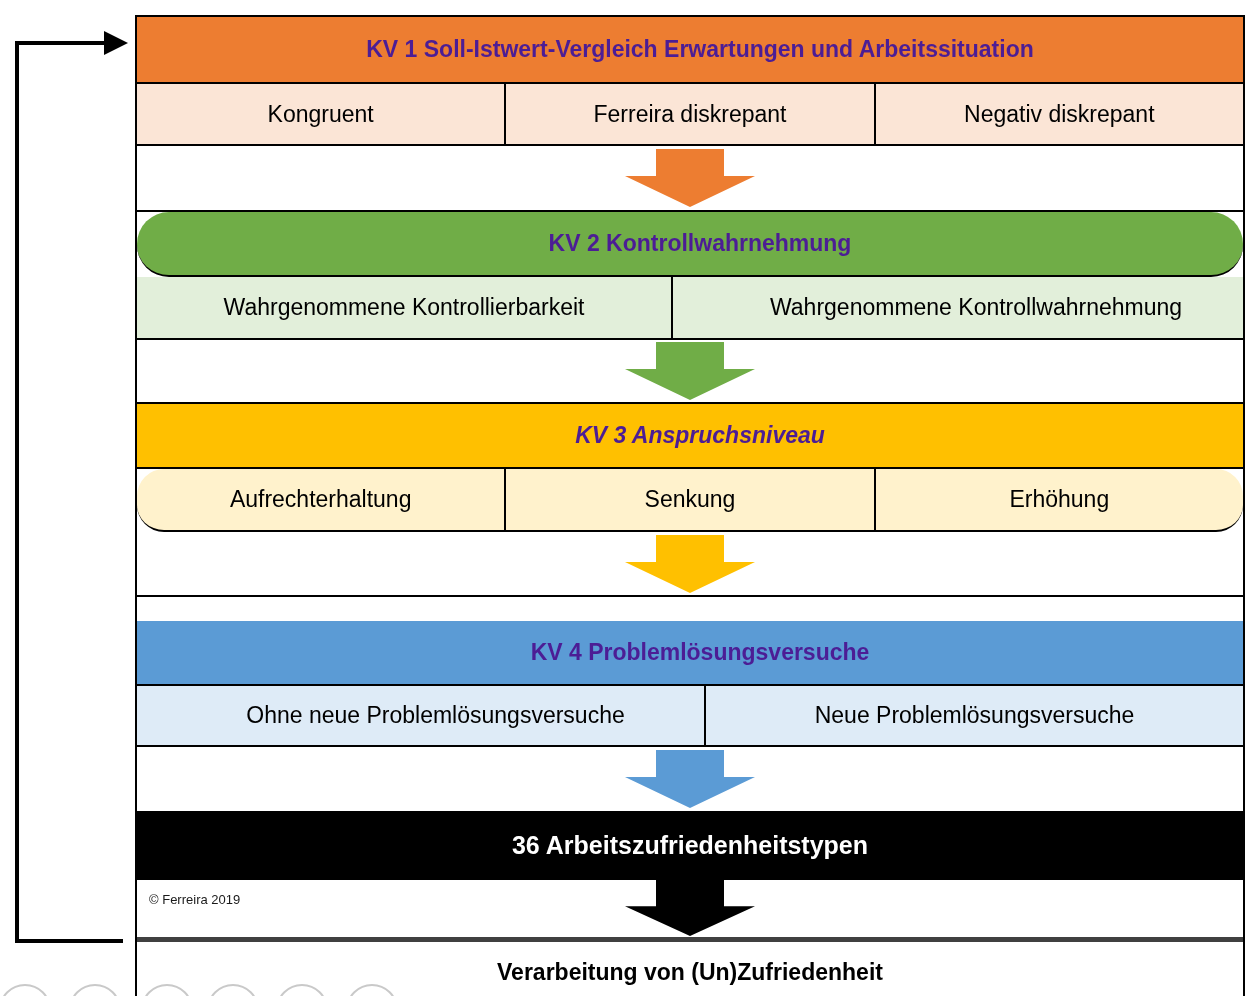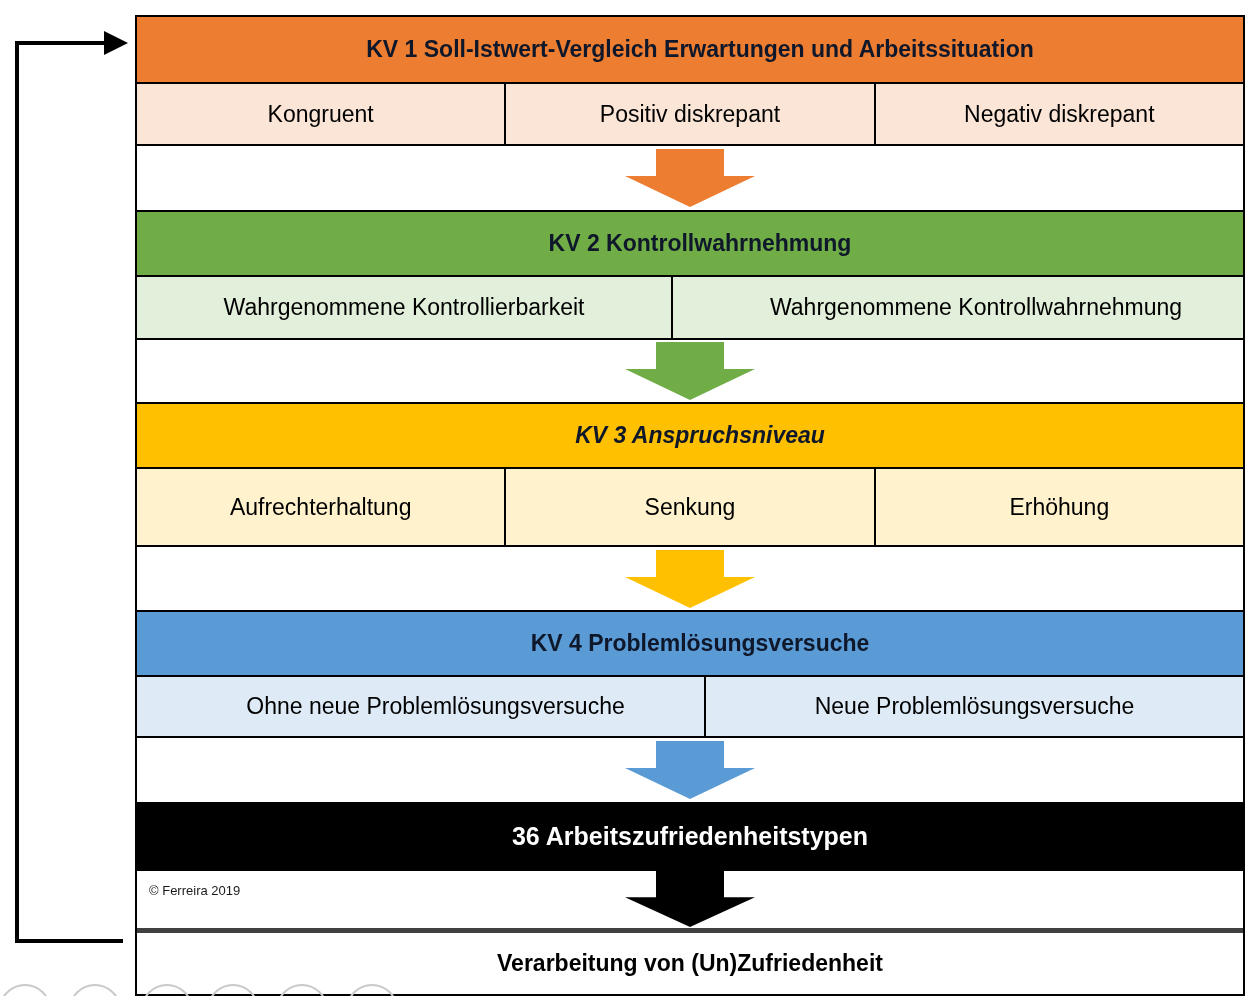--- a/index.html
+++ b/index.html
@@ -6,37 +6,37 @@
   html, body { width: 1251px; height: 996px; overflow: hidden; background: #ffffff;
     font-family: "Liberation Sans", sans-serif; }
   .canvas { position: relative; width: 1251px; height: 996px; background: #fff; }
 
   
   .flow-table { position: absolute; left: 135px; top: 15px; width: 1110px;
     border: 2px solid #000; background: #fff; }
   .row { position: relative; width: 100%; border-bottom: 2px solid #000;
     display: flex; align-items: center; justify-content: center; }
   .row:last-child { border-bottom: none; }
-  .row-header { font-weight: bold; font-size: 23px; color: #0f172a; padding-left: 20px; }
+  .row-header { font-weight: bold; font-size: 23px; color: #4c1d95; padding-left: 20px; }
   .row-cells { padding: 0; }
   .row-cells .cell { flex: 1; height: 100%; display: flex; align-items: center;
     justify-content: center; font-size: 23px; color: #000; border-right: 2px solid #000; }
   .row-cells .cell:last-child { border-right: none; }
   .row-gap { background: #fff; }
   .row-gap svg { display: block; }
   .row-black { font-weight: bold; font-size: 25px; color: #fff; }
   .row-copy { border-bottom: 5px solid #404040; background: #fff; }
   .copyright { position: absolute; left: 12px; top: 12px; font-size: 13px; color: #1a1a1a; }
   .black-arrow { position: absolute; left: 50%; top: 0; transform: translateX(-50%); }
   .row-outcome { font-weight: bold; font-size: 23px; color: #000; background: #fff; }
 
   
   .h-r1 { height: 67px; } .h-r2 { height: 62px; } .h-r3 { height: 66px; }
   .h-r4 { height: 65px; } .h-r5 { height: 63px; } .h-r6 { height: 64px; }
-  .h-r7 { height: 65px; font-style: italic; } .h-r8 { height: 78px; } .h-r9 { height: 65px; }
+  .h-r7 { height: 65px; font-style: italic; } .h-r8 { height: 63px; border-radius: 27px; } .h-r9 { height: 65px; }
   .h-r10 { height: 65px; } .h-r11 { height: 61px; padding-left: 30px; } .h-r12 { height: 66px; }
   .h-r13 { height: 67px; } .h-r14 { height: 62px; } .h-r15 { height: 61px; }
 
   
   .fb-line { position: absolute; background: #000; }
   .fb-vert { left: 15px; top: 41px; width: 4px; height: 902px; }
   .fb-top { left: 15px; top: 41px; width: 92px; height: 4px; }
   .fb-bottom { left: 15px; top: 939px; width: 108px; height: 4px; }
   .fb-head { position: absolute; left: 104px; top: 31px; width: 0; height: 0;
     border-top: 12px solid transparent; border-bottom: 12px solid transparent;
@@ -56,30 +56,30 @@
   <div class="fb-head"></div>
   <div class="fb-line fb-bottom"></div>
 
   <div class="flow-table">
 
     <div class="row row-header h-r1" style="background-color: rgb(237, 125, 49);">
       <span>KV 1 Soll-Istwert-Vergleich Erwartungen und Arbeitssituation</span>
     </div>
     <div class="row row-cells h-r2" style="background-color: rgb(251, 229, 214);">
       <div class="cell">Kongruent</div>
-      <div class="cell">Positiv diskrepant</div>
+      <div class="cell">Ferreira diskrepant</div>
       <div class="cell">Negativ diskrepant</div>
     </div>
     <div class="row row-gap h-r3">
       <svg width="130" height="58" viewBox="0 0 130 60" preserveAspectRatio="none">
         <polygon points="31,0 99,0 99,28 130,28 65,60 0,28 31,28" fill="#ED7D31"></polygon>
       </svg>
     </div>
 
-    <div class="row row-header h-r4" style="background-color: rgb(112, 173, 71);">
+    <div class="row row-header h-r4" style="background-color: rgb(112, 173, 71); border-radius: 32px;">
       <span>KV 2 Kontrollwahrnehmung</span>
     </div>
     <div class="row row-cells h-r5" style="background-color: rgb(226, 239, 218); gap: 36px;">
       <div class="cell">Wahrgenommene Kontrollierbarkeit</div>
       <div class="cell">Wahrgenommene Kontrollwahrnehmung</div>
     </div>
     <div class="row row-gap h-r6">
       <svg width="130" height="58" viewBox="0 0 130 60" preserveAspectRatio="none">
         <polygon points="31,0 99,0 99,28 130,28 65,60 0,28 31,28" fill="#70AD47"></polygon>
       </svg>
@@ -92,21 +92,21 @@
       <div class="cell">Aufrechterhaltung</div>
       <div class="cell">Senkung</div>
       <div class="cell">Erhöhung</div>
     </div>
     <div class="row row-gap h-r9">
       <svg width="130" height="58" viewBox="0 0 130 60" preserveAspectRatio="none">
         <polygon points="31,0 99,0 99,28 130,28 65,60 0,28 31,28" fill="#FFC000"></polygon>
       </svg>
     </div>
 
-    <div class="row row-header h-r10" style="background-color: rgb(91, 155, 213);">
+    <div class="row row-header h-r10" style="background-color: rgb(91, 155, 213); margin-top: 24px;">
       <span>KV 4 Problemlösungsversuche</span>
     </div>
     <div class="row row-cells h-r11" style="background-color: rgb(222, 235, 247);">
       <div class="cell">Ohne neue Problemlösungsversuche</div>
       <div class="cell">Neue Problemlösungsversuche</div>
     </div>
     <div class="row row-gap h-r12">
       <svg width="130" height="58" viewBox="0 0 130 60" preserveAspectRatio="none">
         <polygon points="31,0 99,0 99,28 130,28 65,60 0,28 31,28" fill="#5B9BD5"></polygon>
       </svg>

